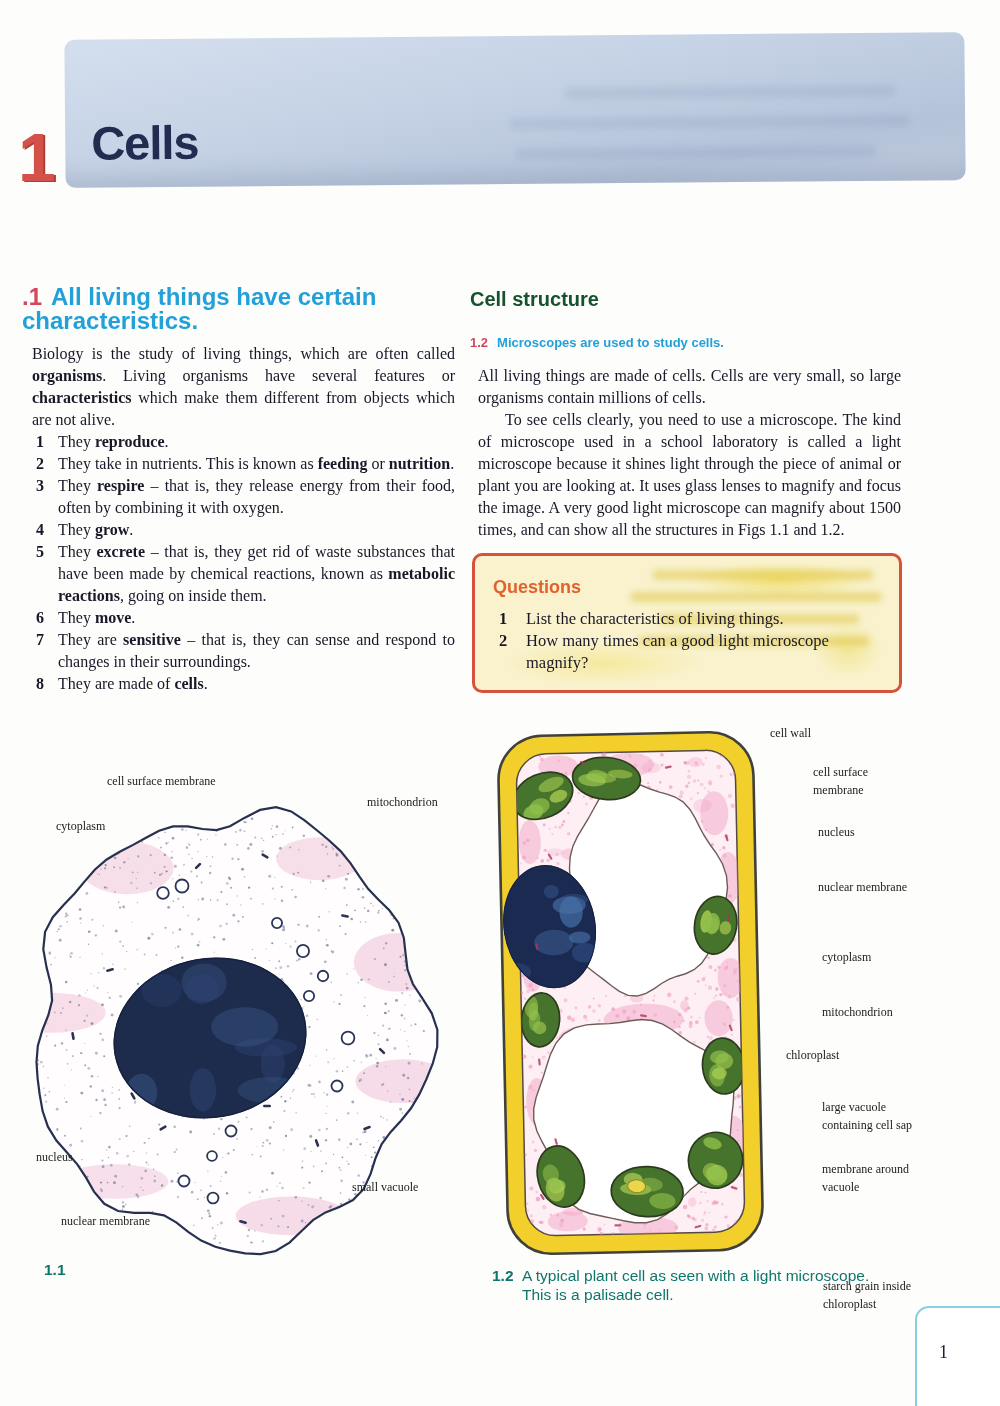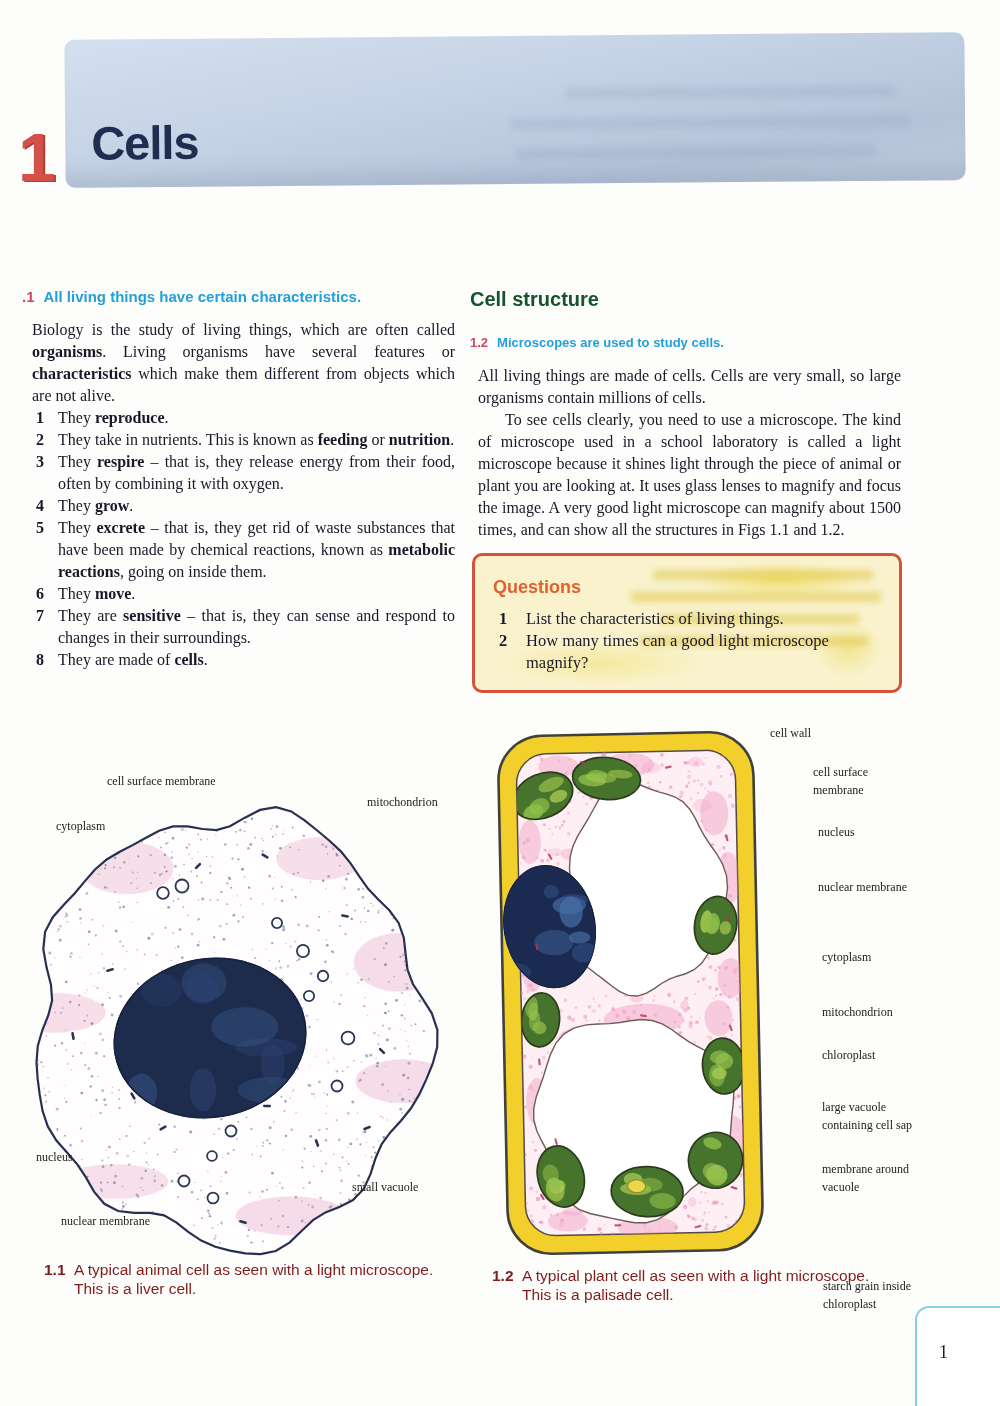--- a/index.html
+++ b/index.html
@@ -29,21 +29,21 @@
   }
   .ghost{position:absolute;background:rgba(95,115,155,.13);filter:blur(3px);border-radius:3px;}
   .g1{right:70px;top:52px;width:330px;height:12px;}
   .g2{right:55px;top:82px;width:400px;height:12px;}
   .g3{right:90px;top:112px;width:360px;height:12px;}
   
   .col{position:absolute;top:285px;font-size:16px;line-height:22px;}
   .col-left{left:22px;width:436px;}
   .col-right{left:470px;width:442px;}
   .sec-head{font-family:"Liberation Sans",sans-serif;font-weight:bold;
-    font-size:15px;line-height:24px;margin:0 0 10px 0;}
+    font-size:24px;line-height:24px;margin:0 0 10px 0;}
   .sec-num{color:#d5465c;margin-right:9px;}
   .sec-title{color:#22a0d9;}
   .red-head{font-family:Liberation Sans, sans-serif;font-weight:bold;
     font-size:20px;line-height:24px;color:#14532d;margin:2px 0 20px 0;}
   .sec-head-r{font-family:"Liberation Sans",sans-serif;font-weight:bold;
     font-size:13px;line-height:24px;margin:0 0 10px 0;}
   .body-ind{margin-left:10px;width:423px;}
   .jp{text-align:justify;margin:0;}
   .list{margin-left:14px;width:419px;}
   .li{display:flex;}
@@ -73,21 +73,21 @@
     font-size:18px;color:#e2612e;margin:0 0 10px 0;}
   .q-item{position:relative;display:flex;font-size:16.5px;line-height:22px;}
   .q-item .n{flex:none;width:27px;font-weight:bold;text-align:left;padding-left:6px;}
   .q-item .t{flex:1;}
   
   .fig-label{position:absolute;font-family:Liberation Serif, serif;
     font-size:12px;line-height:18px;color:#1c1c1c;white-space:nowrap;}
   .wrap{white-space:normal;}
   svg{position:absolute;}
   .caption{position:absolute;display:flex;font-family:"Liberation Sans",sans-serif;
-    font-size:15.5px;line-height:19px;color:#7f1d1d;}
+    font-size:15.5px;line-height:19px;color:#0f766e;}
   .caption .cn{flex:none;width:30px;font-weight:bold;}
   
   .pagebox{
     position:absolute;left:915px;top:1306px;width:120px;height:130px;
     border:2.5px solid #85d0e4;border-radius:14px;background:#fff;
   }
   .pagebox .pn{position:absolute;left:22px;top:34px;font-size:18px;color:#1d1d30;}
 </style>
 </head>
 <body>
@@ -1102,21 +1102,20 @@
   <path id="a-stroke" fill="none" stroke="#273050" stroke-width="2.2" d="M422.4,232.0L422.2,249.1L417.7,265.7L411.3,281.4L404.3,296.4L396.0,310.3L386.0,322.8L375.5,334.2L366.7,346.0L360.6,360.0L355.6,375.9L348.7,390.9L338.0,402.0L324.4,408.9L310.5,414.4L298.0,422.1L286.6,433.0L274.5,444.6L260.7,453.0L245.6,456.2L230.2,455.3L215.0,452.6L200.3,448.7L186.2,442.6L173.2,433.8L161.2,424.3L149.0,417.3L135.1,414.9L119.2,414.9L103.1,413.0L89.3,405.8L79.0,393.6L70.9,379.4L62.3,366.3L52.0,354.5L41.4,342.5L32.9,328.7L27.6,313.1L24.7,296.7L22.6,280.4L21.5,264.2L22.8,247.9L27.4,232.0L33.4,217.0L37.1,202.4L36.0,187.0L31.6,169.6L28.3,151.2L30.1,133.8L37.8,119.2L48.6,106.9L59.6,95.4L69.7,83.4L80.0,71.5L91.7,61.5L104.7,53.7L118.1,46.9L131.0,39.7L144.1,32.7L158.0,28.4L172.8,28.3L187.5,31.0L201.4,32.1L215.0,28.2L229.4,19.9L245.1,11.9L261.1,9.2L276.2,13.4L289.6,22.3L302.2,32.5L314.2,42.5L325.6,53.1L335.6,65.3L344.3,78.4L353.1,90.8L363.3,101.6L374.3,112.3L383.5,124.7L388.8,139.7L390.6,156.0L392.5,171.6L397.9,186.0L407.2,200.1L416.8,215.3Z"></path>
 </svg>
 <div class="fig-label" style="left:107px;top:772px">cell surface membrane</div>
 <div class="fig-label" style="left:367px;top:793px">mitochondrion</div>
 <div class="fig-label" style="left:56px;top:817px">cytoplasm</div>
 <div class="fig-label" style="left:36px;top:1148px">nucleus</div>
 <div class="fig-label" style="left:352px;top:1178px">small vacuole</div>
 <div class="fig-label" style="left:61px;top:1212px">nuclear membrane</div>
 <div class="caption" style="left:44px;top:1260px;width:420px">
   <span class="cn">1.1</span>
-  <span><span>A typical animal cell as seen with a light microscope.</span><br><span>This is a liver cell.</span></span>
 </div>
 
 <svg id="plant-svg" style="left:493px;top:720px" width="278" height="545" viewBox="0 0 278 545">
   <defs>
       <clipPath id="pclip">
         <rect x="28" y="32" width="219" height="482" rx="30"></rect>
       </clipPath>
         <clipPath id="pnclip">
         <ellipse cx="58" cy="205" rx="46" ry="62" transform="rotate(-8 58 205)"></ellipse>
       </clipPath>
@@ -1786,21 +1785,21 @@
         <rect x="41.5" y="473.9" width="7" height="2.2" rx="1.1" transform="rotate(60 45 475)" fill="#b2315e" opacity="0.8"></rect>
       </g>
   </g>
 </svg>
 <div class="fig-label" style="left:770px;top:724px">cell wall</div>
 <div class="fig-label wrap" style="left:813px;top:763px;width:100px">cell surface membrane</div>
 <div class="fig-label" style="left:818px;top:823px">nucleus</div>
 <div class="fig-label wrap" style="left:818px;top:878px;width:95px">nuclear membrane</div>
 <div class="fig-label" style="left:822px;top:948px">cytoplasm</div>
 <div class="fig-label" style="left:822px;top:1003px">mitochondrion</div>
-<div class="fig-label" style="left:822px;top:1046px">chloroplast</div>
+<div class="fig-label" style="left:786px;top:1046px">chloroplast</div>
 <div class="fig-label wrap" style="left:822px;top:1098px;width:110px">large vacuole containing cell sap</div>
 <div class="fig-label wrap" style="left:822px;top:1160px;width:118px">membrane around vacuole</div>
 <div class="fig-label wrap" style="left:823px;top:1277px;width:95px">starch grain inside chloroplast</div>
 <div class="caption" style="left:492px;top:1266px;width:430px">
   <span class="cn">1.2</span>
   <span><span>A typical plant cell as seen with a light microscope.</span><br><span>This is a palisade cell.</span></span>
 </div>
 
 <div class="pagebox">
   <div class="pn">1</div>

